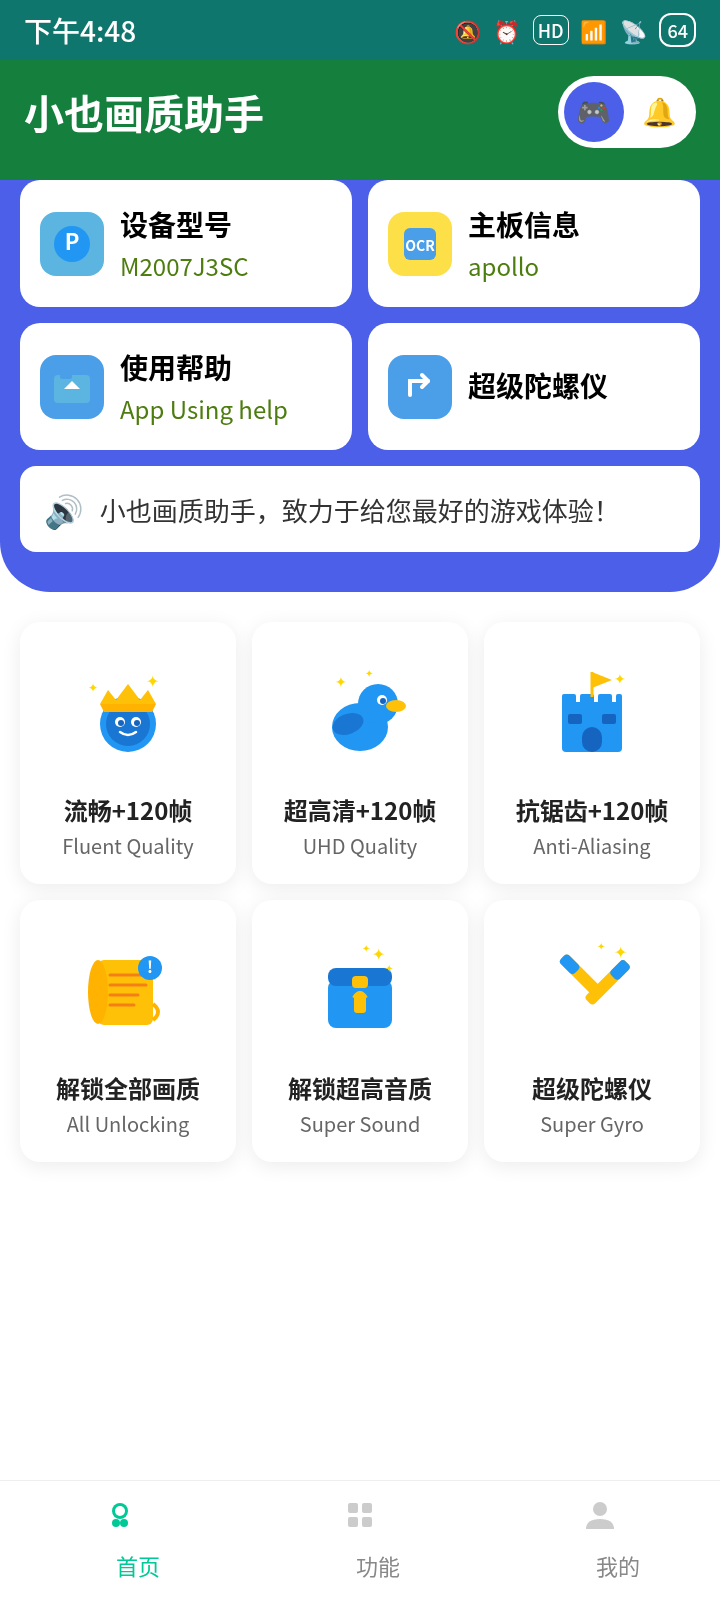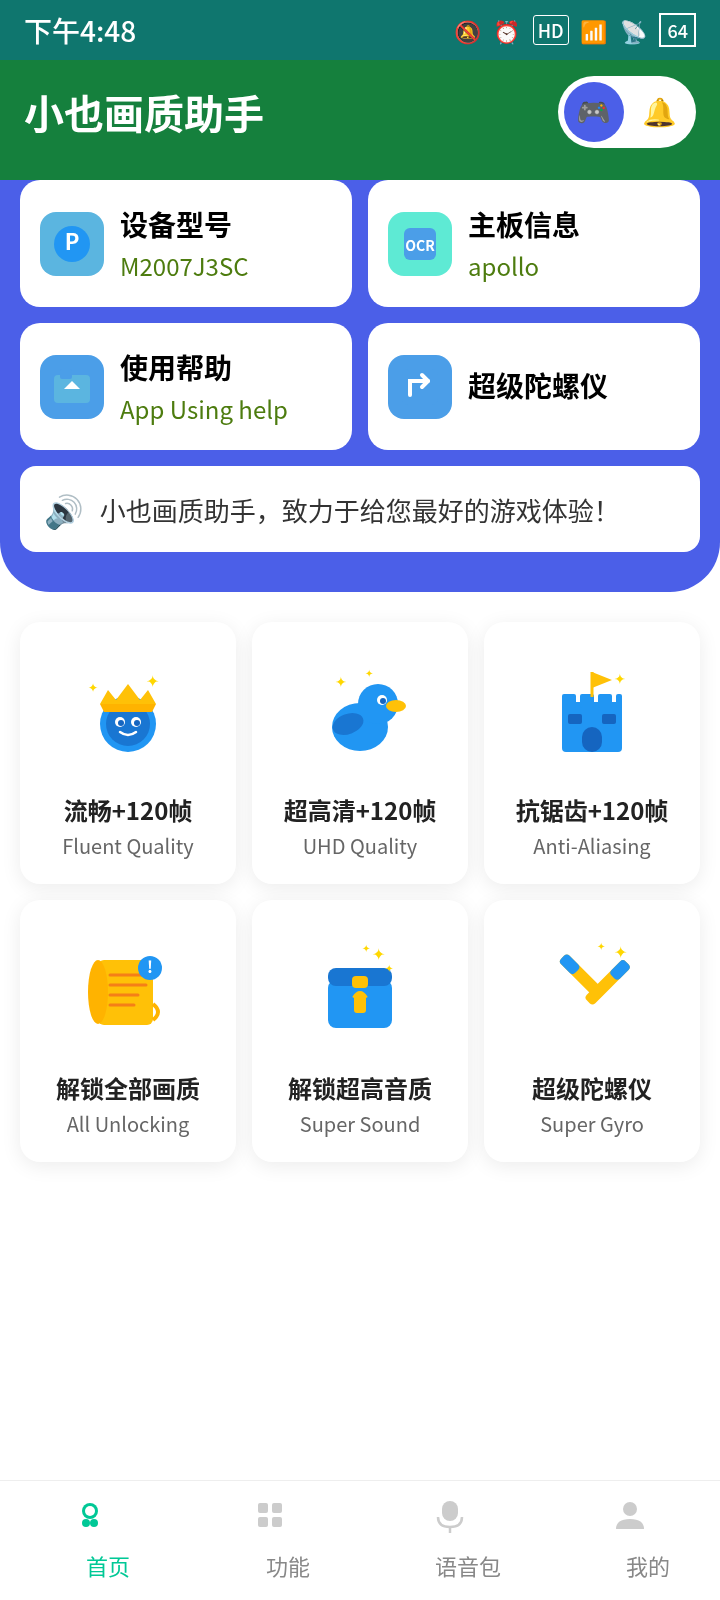--- a/index.html
+++ b/index.html
@@ -26,21 +26,21 @@
       font-weight: 500;
     }
     .status-icons {
       display: flex;
       gap: 12px;
       align-items: center;
       font-size: 22px;
     }
     .battery-icon {
       border: 2px solid #fff;
-      border-radius: 0;
+      border-radius: 12px;
       padding: 2px 6px;
       font-size: 18px;
       position: relative;
     }
 
     
     .header {
       background: #15803d;
       padding: 16px 24px 32px;
       display: flex;
@@ -107,21 +107,21 @@
       width: 64px;
       height: 64px;
       border-radius: 16px;
       display: flex;
       align-items: center;
       justify-content: center;
       font-size: 32px;
       flex-shrink: 0;
     }
     .icon-teal { background: #5BB5E0; }
-    .icon-blue-light { background: #5eead4; justify-content: center; }
+    .icon-blue-light { background: #fde047; justify-content: center; }
     .icon-blue2 { background: #4B9EE8; }
     .icon-blue3 { background: #4B9EE8; }
     .info-card-text {}
     .info-card-title {
       font-size: 28px;
       font-weight: 700;
       color: #000000;
       margin-bottom: 4px;
     }
     .info-card-sub {
@@ -226,21 +226,21 @@
     .bottom-spacer { height: 130px; }
   </style>
 </head>
 <body>
 
 <div class="status-bar">
   <span>下午4:48</span>
   <div class="status-icons">
     <span>🔕</span>
     <span>⏰</span>
-    <span style="font-size:18px;border:1px solid #fff;padding:1px 4px;border-radius:3px;">HD</span>
+    <span style="font-size:18px;border:1px solid #fff;padding:1px 4px;border-radius:8px;">HD</span>
     <span>📶</span>
     <span>📡</span>
     <span class="battery-icon">
       <span>64</span>
     </span>
   </div>
 </div>
 
 <div class="header">
   <span class="app-title">小也画质助手</span>
@@ -479,29 +479,19 @@
         <rect x="20" y="6" width="10" height="10" rx="2" fill="#ccc"></rect>
         <rect x="6" y="20" width="10" height="10" rx="2" fill="#ccc"></rect>
         <rect x="20" y="20" width="10" height="10" rx="2" fill="#ccc"></rect>
       </svg>
     </span>
     <span class="nav-label">功能</span>
   </div>
   <div class="nav-item">
     <span class="nav-icon" style="color:#888;">
       <svg width="36" height="36" viewBox="0 0 36 36">
-        <rect x="10" y="4" width="16" height="20" rx="8" fill="#ccc"></rect>
-        <path d="M6 20 Q6 30 18 30 Q30 30 30 20" stroke="#ccc" stroke-width="2.5" fill="none"></path>
-        <line x1="18" y1="30" x2="18" y2="36" stroke="#ccc" stroke-width="2.5"></line>
-      </svg>
-    </span>
-    <span class="nav-label">语音包</span>
-  </div>
-  <div class="nav-item">
-    <span class="nav-icon" style="color:#888;">
-      <svg width="36" height="36" viewBox="0 0 36 36">
         <circle cx="18" cy="12" r="7" fill="#ccc"></circle>
         <path d="M4 32 Q4 22 18 22 Q32 22 32 32" fill="#ccc"></path>
       </svg>
     </span>
     <span class="nav-label">我的</span>
   </div>
 </div>
 
 </body></html>

